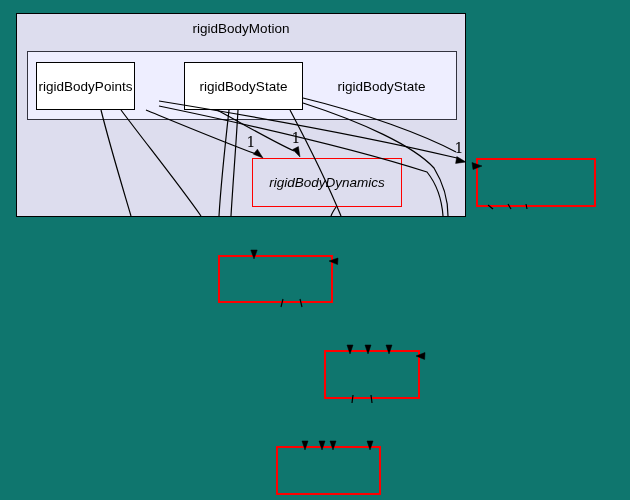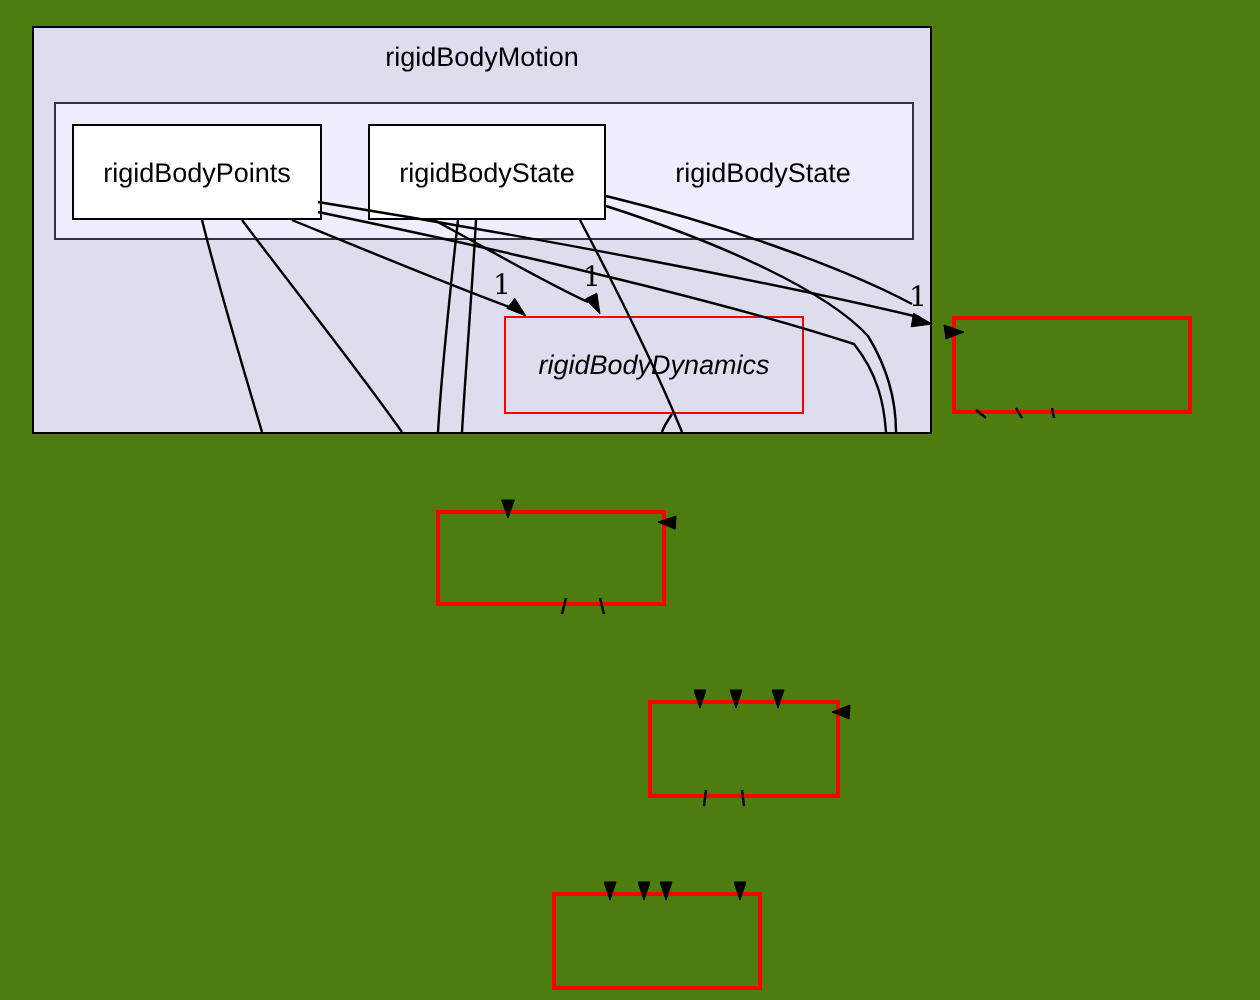--- a/index.html
+++ b/index.html
@@ -7,21 +7,21 @@
     padding: 0;
     background: #000000;
     width: 630px;
     height: 500px;
     overflow: hidden;
   }
   .canvas {
     position: relative;
     width: 630px;
     height: 500px;
-    background: #4d7c0f;
+    background: #0f766e;
     font-family: "Liberation Sans", sans-serif;
     color: #000000;
   }
   .abs { position: absolute; box-sizing: border-box; }
 
   
   .outer-cluster {
     left: 16px; top: 13px; width: 450px; height: 204px;
     background: #ddddee;
     border: 1px solid #000000;
@@ -51,21 +51,21 @@
     align-items: center;
     justify-content: center;
     font-size: 13.5px;
     text-align: center;
     cursor: pointer;
   }
   .node-white {
     background: #ffffff;
     border: 1px solid #000000;
   }
-  .node-rbp { left: 36px; top: 62px; width: 125px; height: 48px; }
+  .node-rbp { left: 36px; top: 62px; width: 99px; height: 48px; }
   .node-rbs { left: 184px; top: 62px; width: 119px; height: 48px; }
   .node-red-thin {
     background: transparent;
     border: 1px solid #ff0000;
   }
   .node-rbd { left: 252px; top: 158px; width: 150px; height: 49px; font-style: italic; }
   .node-red {
     background: transparent;
     border: 2px solid #ff0000;
   }

